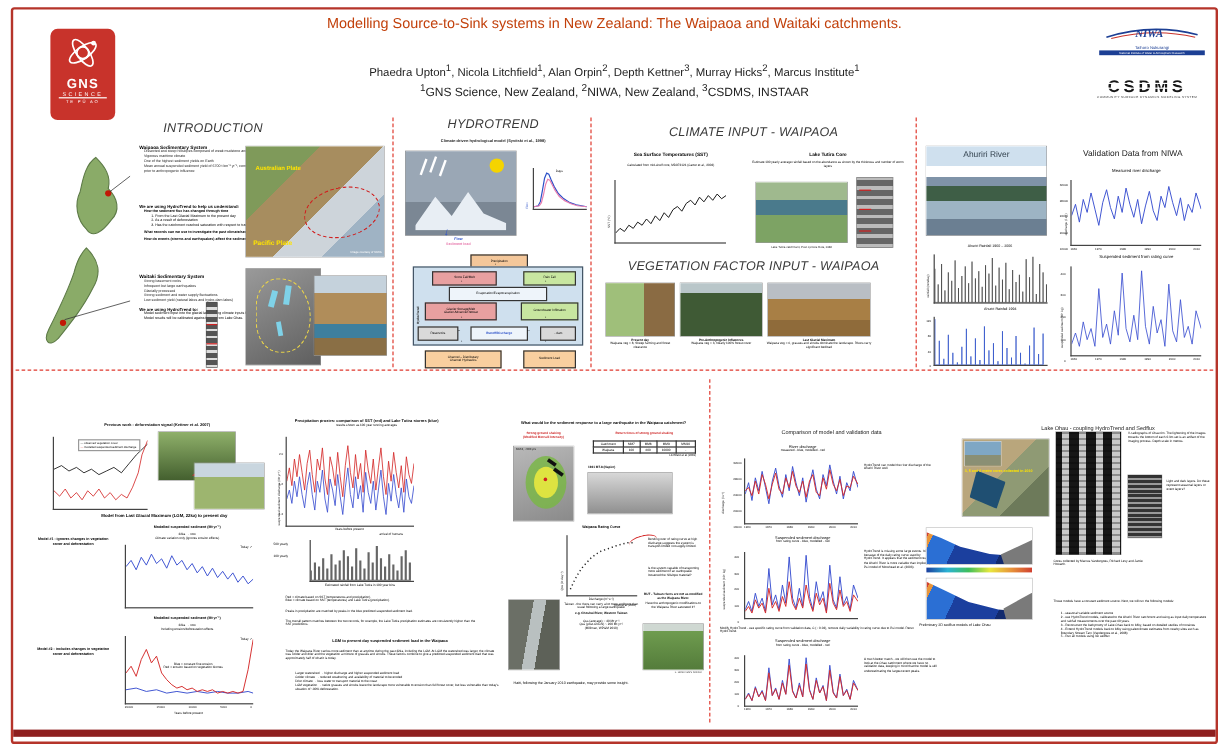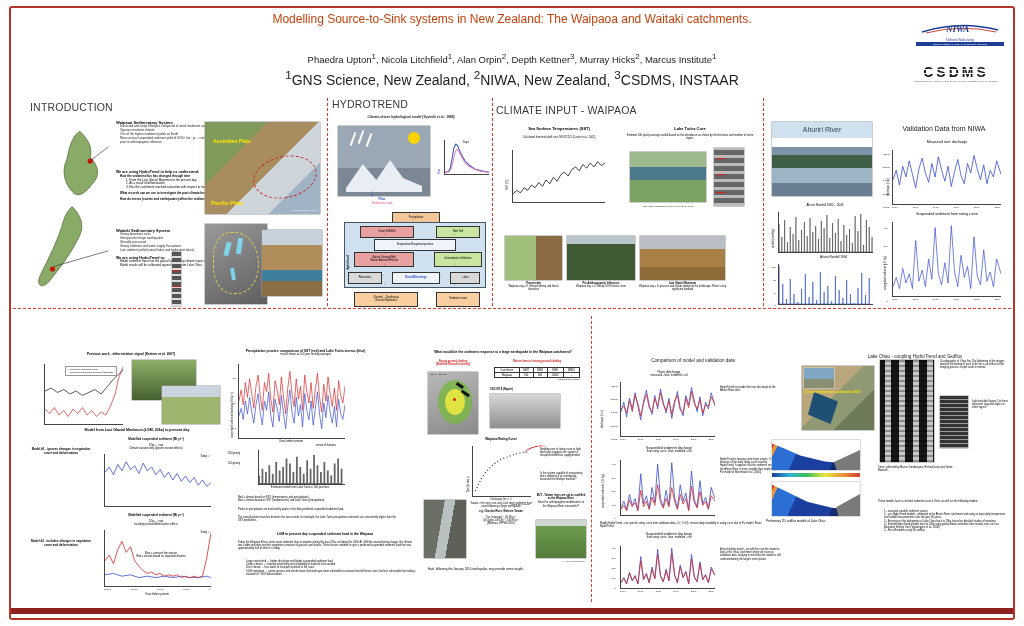--- a/index.html
+++ b/index.html
@@ -1,21 +1,21 @@
 <!DOCTYPE html>
 <html><head>
 <meta charset="utf-8">
 <style>
   html,body{margin:0;padding:0;background:#fff;font-family:"Liberation Sans",sans-serif;}
   #poster{position:relative;width:1024px;height:626px;background:#fff;overflow:hidden;}
   .abs{position:absolute;}
   .frame{border:2px solid #b5342a;border-radius:3px;}
   .hdash{border-top:1px dashed #e0392e;}
   .vdash{border-left:1px dashed #e0392e;}
-  .sec{color:#3a3a3a;letter-spacing:.2px;}
+  .sec{color:#3a3a3a;text-align:center;letter-spacing:.2px;font-style:italic;}
   .pre{white-space:pre-line;}
   .b{font-weight:bold;}
   .ctr{text-align:center;}
   .rt{text-align:right;}
   .red{color:#cc1f1f;}
   .t2{font-size:2.4px;line-height:1.25;}
   .t25{font-size:2.6px;line-height:1.25;}
   .t3{font-size:3px;line-height:1.3;}
   .t32{font-size:3.3px;line-height:1.3;}
   .t35{font-size:3.6px;line-height:1.3;}
@@ -41,27 +41,38 @@
 <div id="poster">
 
   <div class="abs frame" style="left:9px;top:6px;right:9px;bottom:6px;"></div>
   <div class="abs" style="left:11px;right:11px;top:608px;height:6px;background:#8e1f1f;"></div>
   <div class="abs hdash" style="left:13px;right:13px;top:308px;height:0;"></div>
   <div class="abs vdash" style="left:327px;top:98px;height:208px;"></div>
   <div class="abs vdash" style="left:492px;top:98px;height:208px;"></div>
   <div class="abs vdash" style="left:763px;top:98px;height:208px;"></div>
   <div class="abs vdash" style="left:591px;top:316px;height:286px;"></div>
 
+  <div class="abs gns" style="left:42px;top:24px;width:54px;height:76px;">
+    <svg width="30" height="30" viewBox="0 0 30 30" style="margin-top:5px">
+      <circle cx="15" cy="15" r="5" fill="none" stroke="#fff" stroke-width="1.6"></circle>
+      <ellipse cx="15" cy="15" rx="13" ry="5" fill="none" stroke="#fff" stroke-width="1.4" transform="rotate(-35 15 15)"></ellipse>
+      <ellipse cx="15" cy="15" rx="13" ry="5" fill="none" stroke="#fff" stroke-width="1.4" transform="rotate(55 15 15)"></ellipse>
+      <circle cx="24" cy="7" r="2" fill="#fff"></circle>
+    </svg>
+    <div class="b" style="font-size:11px;letter-spacing:1px;">GNS</div>
+    <div style="font-size:4.5px;letter-spacing:2px;border-bottom:0.5px solid #fff;margin:0 7px 1px;">SCIENCE</div>
+    <div style="font-size:3.5px;letter-spacing:1.5px;">TE PŪ AO</div>
+  </div>
 
   <div class="abs ctr" style="left:130px;right:130px;top:12px;font-size:12px;color:#c2410c;">Modelling Source-to-Sink systems in New Zealand: The Waipaoa and Waitaki catchments.</div>
 
   <div class="abs ctr" style="left:130px;right:130px;top:52px;font-size:9.5px;color:#222;">
     <span>Phaedra Upton</span><sup>1</sup><span>, Nicola Litchfield</span><sup>1</sup><span>, Alan Orpin</span><sup>2</sup><span>, Depth Kettner</span><sup>3</sup><span>, Murray Hicks</span><sup>2</sup><span>, Marcus Institute</span><sup>1</sup>
   </div>
-  <div class="abs ctr" style="left:130px;right:130px;top:68px;font-size:14px;color:#222;">
+  <div class="abs ctr" style="left:130px;right:130px;top:68px;font-size:10px;color:#222;">
     <sup>1</sup><span>GNS Science, New Zealand, </span><sup>2</sup><span>NIWA, New Zealand, </span><sup>3</sup><span>CSDMS, INSTAAR</span>
   </div>
 
   <div class="abs" style="left:916px;top:20px;width:88px;height:28px;">
     <svg width="88" height="12" viewBox="0 0 88 12">
       <path d="M6,10 Q44,-2 82,8" fill="none" stroke="#1c3f94" stroke-width="1.4"></path>
       <path d="M10,11 Q46,2 80,10" fill="none" stroke="#c8332b" stroke-width="0.9"></path>
       <text x="30" y="10" font-size="9" font-style="italic" font-weight="bold" fill="#1c3f94" font-family="Liberation Serif,serif">NIWA</text>
     </svg>
     <div class="ctr" style="font-size:3.5px;color:#1c3f94;">Taihoro Nukurangi</div>
@@ -204,20 +215,21 @@
   <div class="abs ctr t25" style="left:626px;top:134px;width:128px;">Estimate 100 yearly average rainfall based on the abundance as shown by the thickness and number of storm layers</div>
   <div class="abs photo" style="left:630px;top:152px;width:76px;height:50px;background:linear-gradient(180deg,#9fb98e 0 30%,#4a7a8c 30% 55%,#7da364 55% 100%);">
     <div class="abs ctr" style="left:0;right:0;bottom:-6px;font-size:2.4px;color:#222;">Lake Tutira catchment, Post-cyclone Bola, 1988</div>
   </div>
   <div class="abs photo" style="left:714px;top:148px;width:30px;height:58px;background:#3a3a3a repeating-linear-gradient(0deg,#bbb 0 3px,#666 3px 8px);">
     <div class="abs" style="left:2px;top:10px;width:10px;height:1px;background:#d02020;"></div>
     <div class="abs" style="left:2px;top:26px;width:10px;height:1px;background:#d02020;"></div>
     <div class="abs" style="left:2px;top:44px;width:10px;height:1px;background:#d02020;"></div>
   </div>
 
+  <div class="abs sec t11" style="left:496px;top:216px;width:264px;">VEGETATION FACTOR INPUT - WAIPAOA</div>
 
   <div class="abs photo" style="left:505px;top:236px;width:57px;height:44px;background:linear-gradient(90deg,#9fbf7a 0 55%,#8a6b43 55% 100%);"></div>
   <div class="abs ctr" style="left:503px;top:282px;width:61px;">
     <div class="t25 b">Present day</div>
     <div class="t25">Waipaoa veg = 8, Sheep farming and forest clearance</div>
   </div>
   <div class="abs photo" style="left:567px;top:236px;width:68px;height:44px;background:linear-gradient(180deg,#b9c6c9 0 18%,#3f5a35 18% 100%);"></div>
   <div class="abs ctr" style="left:565px;top:282px;width:72px;">
     <div class="t25 b">Pre-Anthropogenic Influences</div>
     <div class="t25">Waipaoa veg = 3, Nearly 100% forest cover</div>

